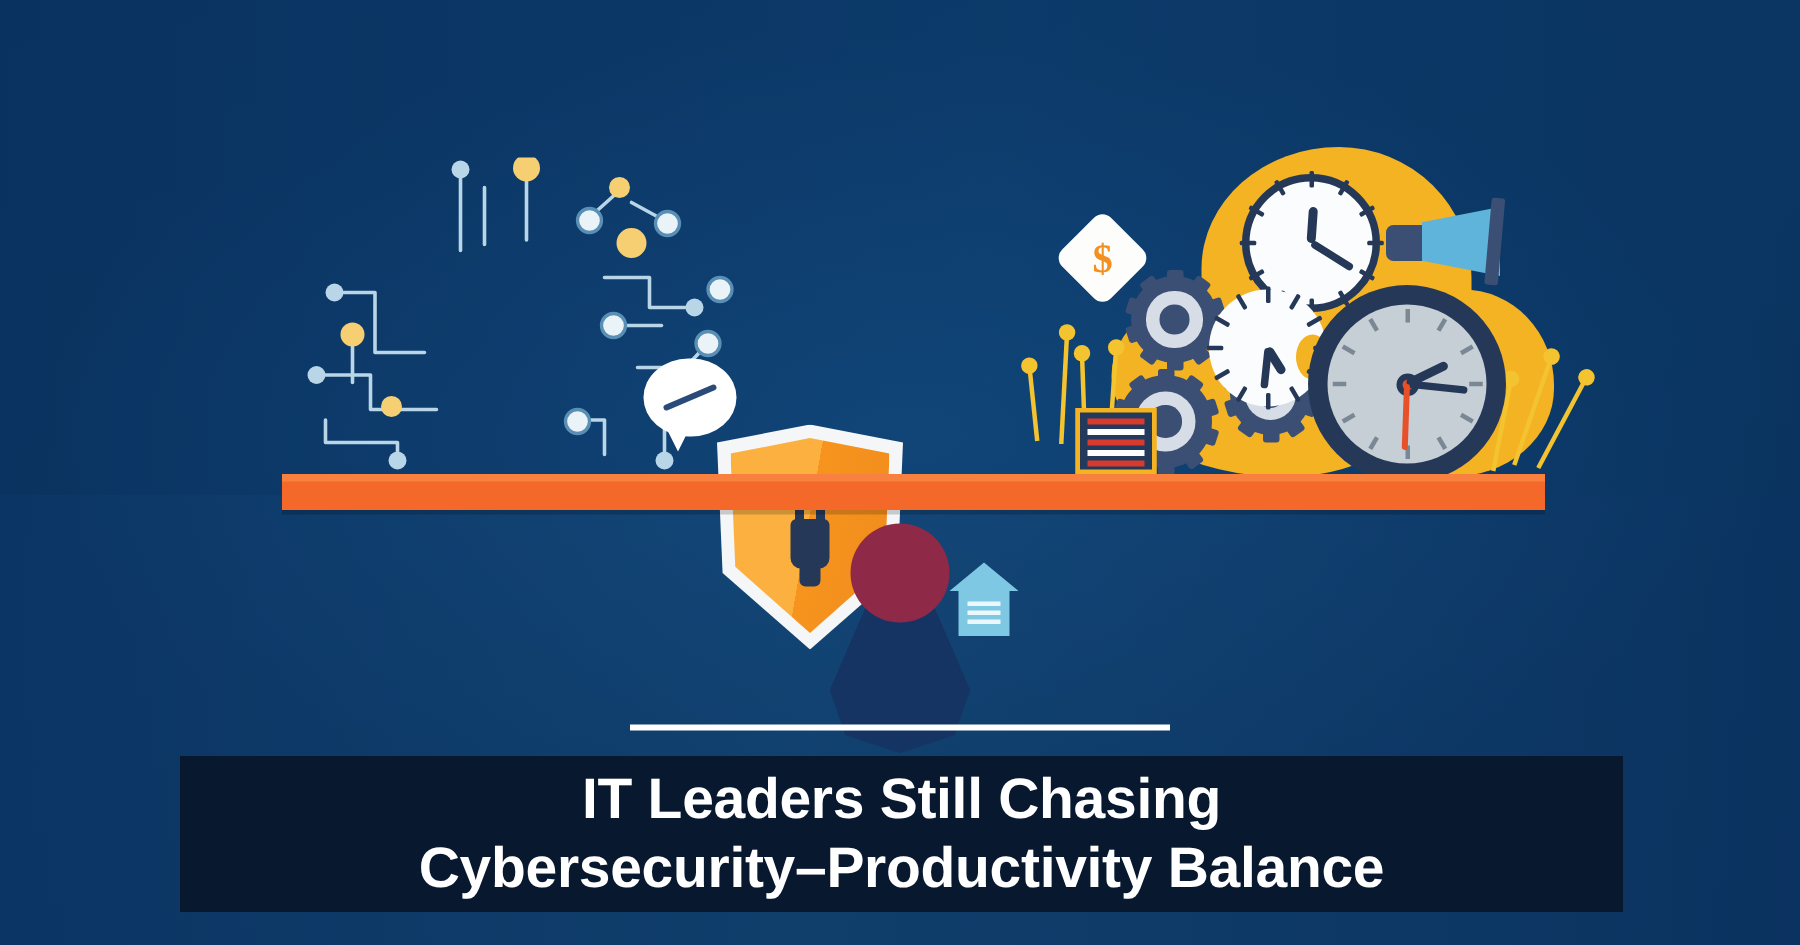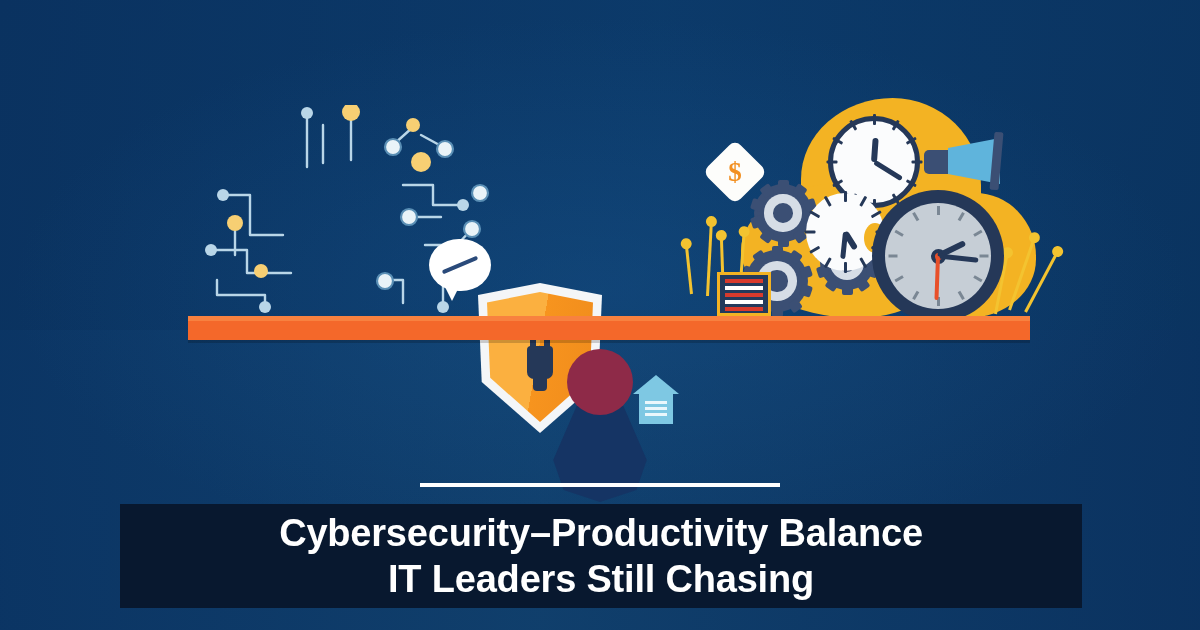--- a/index.html
+++ b/index.html
@@ -638,17 +638,17 @@
   </div>
 
   <div class="beam">
     <div class="beam-top"></div>
   </div>
   <div class="fulcrum"></div>
   <div class="fulcrum-ball"></div>
 
   <div class="divider"></div>
   <div class="title-band">
+    <div class="title-line">IT Leaders Still Chasing</div>
     <div class="title-line">Cybersecurity–Productivity Balance</div>
-    <div class="title-line">IT Leaders Still Chasing</div>
   </div>
 
 </div>
 
 </body></html>

